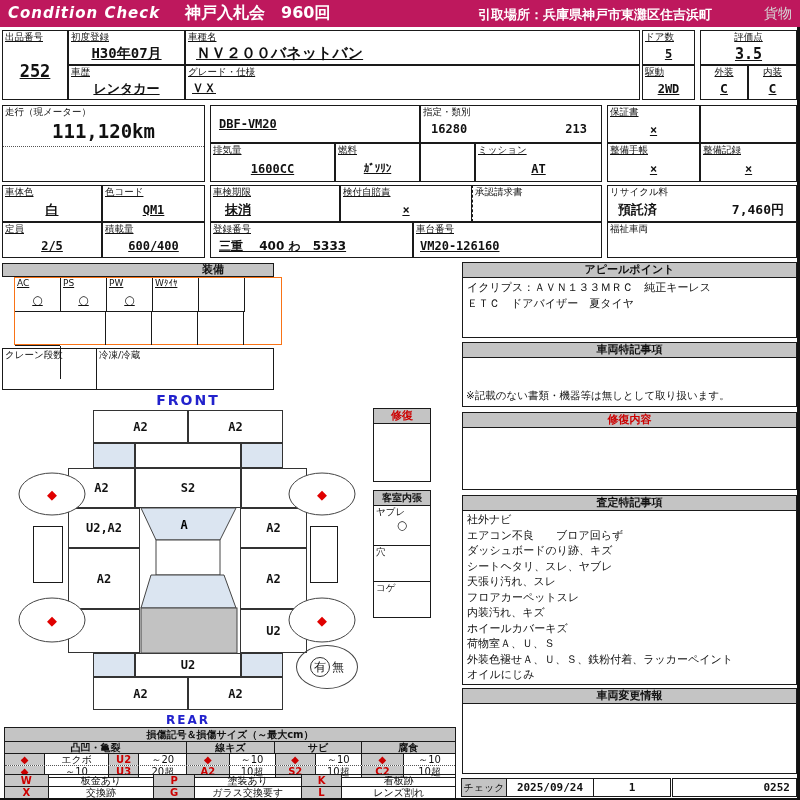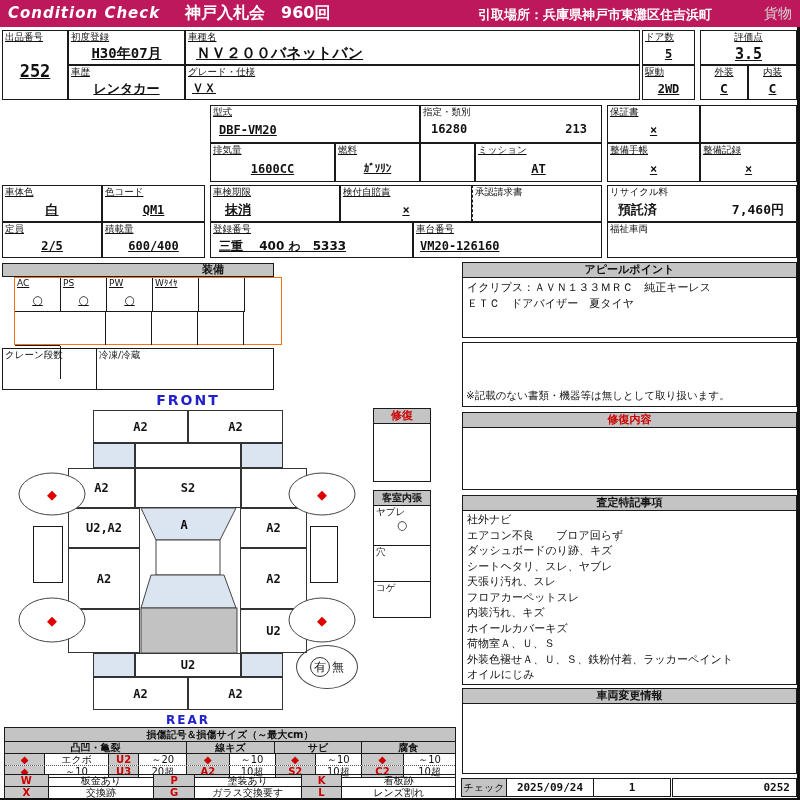--- a/index.html
+++ b/index.html
@@ -71,22 +71,26 @@
   </div>
   <div class="abs box cell" style="left:700px;top:65px;width:48px;height:35px">
     <div class="lbl" style="text-align:center">外装</div>
     <div class="val" style="font-size:13px">C</div>
   </div>
   <div class="abs box cell" style="left:748px;top:65px;width:49px;height:35px">
     <div class="lbl" style="text-align:center">内装</div>
     <div class="val" style="font-size:13px">C</div>
   </div>
 
+  <div class="abs box" style="left:2px;top:105px;width:203px;height:77px">
+    <div class="lbl">走行（現メーター）</div>
+    <div style="text-align:center;font-family:'DejaVu Sans Mono',monospace;font-size:19px;font-weight:bold;margin-top:2px">111,120km</div>
+    <div style="border-top:1px dotted #555;margin-top:4px;height:30px"></div>
+  </div>
   <div class="abs box cell" style="left:210px;top:105px;width:210px;height:38px">
-    <div class="lbl">型式</div>
     <div class="val" style="font-size:12px;justify-content:flex-start;padding-left:8px">DBF-VM20</div>
   </div>
   <div class="abs box" style="left:420px;top:105px;width:182px;height:38px">
     <div class="lbl">指定・類別</div>
     <span class="abs" style="left:10px;top:16px;font-family:'DejaVu Sans Mono',monospace;font-weight:bold;font-size:12px">16280</span>
     <span class="abs" style="right:14px;top:16px;font-family:'DejaVu Sans Mono',monospace;font-weight:bold;font-size:12px">213</span>
   </div>
   <div class="abs box cell" style="left:607px;top:105px;width:93px;height:38px">
     <div class="lbl">保証書</div>
     <div class="val" style="font-size:12px">×</div>
@@ -260,20 +264,21 @@
       <div class="lbl">コゲ</div>
     </div>
   </div>
 
   <div class="abs secbox" style="left:462px;top:262px;width:335px;height:76px">
     <div class="hdrbar">アピールポイント</div>
     <div class="txtline" style="margin-top:2px">イクリプス：ＡＶＮ１３３ＭＲＣ　純正キーレス</div>
     <div class="txtline">ＥＴＣ　ドアバイザー　夏タイヤ</div>
   </div>
   <div class="abs secbox" style="left:462px;top:342px;width:335px;height:65px">
+    <div class="hdrbar">車両特記事項</div>
     <div class="abs" style="left:3px;bottom:3px;font-size:10.5px">※記載のない書類・機器等は無しとして取り扱います。</div>
   </div>
   <div class="abs secbox" style="left:462px;top:412px;width:335px;height:78px">
     <div class="hdrbar red">修復内容</div>
   </div>
   <div class="abs secbox" style="left:462px;top:495px;width:335px;height:190px">
     <div class="hdrbar">査定特記事項</div>
     <div style="padding-top:1px">
       <div class="txtline">社外ナビ</div>
       <div class="txtline">エアコン不良　　ブロア回らず</div>

